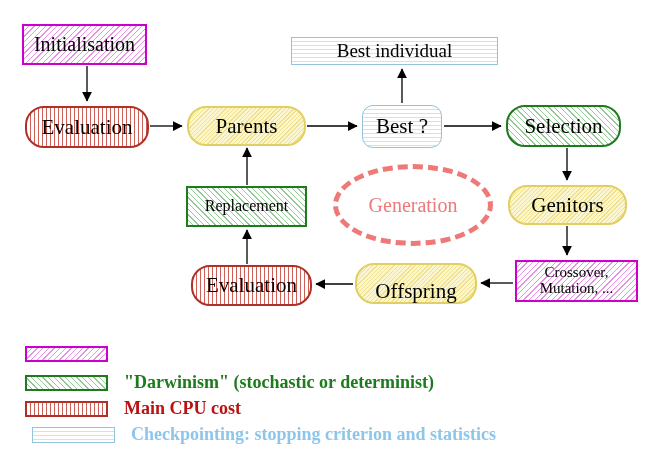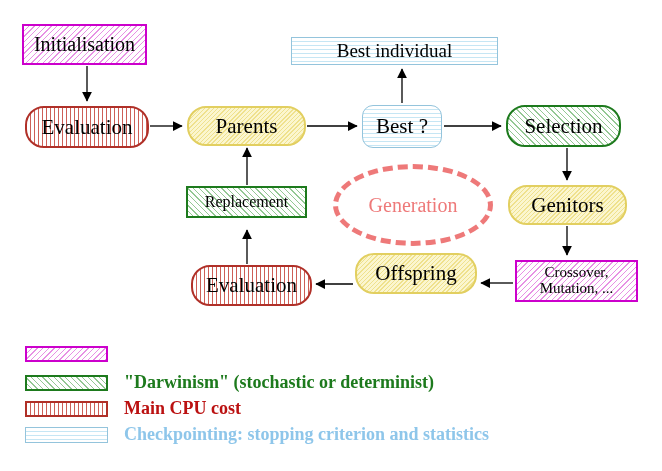--- a/index.html
+++ b/index.html
@@ -94,29 +94,29 @@
 
 <div class="node ellipse-yellow f21" style="left:508px;top:185px;width:119px;height:40px;">
   <span>Genitors</span>
 </div>
 
 <div class="node hatch-magenta f15" style="left:515px;top:260px;width:123px;height:42px;flex-direction:column;">
   <span>Crossover,</span>
   <span>Mutation, ...</span>
 </div>
 
-<div class="node ellipse-yellow f21" style="left:355px;top:253px;width:122px;height:41px;">
+<div class="node ellipse-yellow f21" style="left:355px;top:263px;width:122px;height:41px;align-items:flex-end;">
   <span>Offspring</span>
 </div>
 
 <div class="node stripes-red f21" style="left:191px;top:265px;width:121px;height:41px;">
   <span>Evaluation</span>
 </div>
 
-<div class="node hatch-green f16" style="left:186px;top:186px;width:121px;height:32px;">
+<div class="node hatch-green f16" style="left:186px;top:186px;width:121px;height:41px;">
   <span>Replacement</span>
 </div>
 
 <div class="node generation f20" style="left:333px;top:164px;width:160px;height:82px;">
   <span>Generation</span>
 </div>
 
 <div class="legend-row" style="left:25px;top:346px;">
   <div class="swatch hatch-magenta"></div>
 </div>
@@ -124,16 +124,16 @@
 <div class="legend-row" style="left:25px;top:372px;">
   <div class="swatch hatch-green"></div>
   <div class="legend-text" style="color:#1d7a1d;">"Darwinism" (stochastic or determinist)</div>
 </div>
 
 <div class="legend-row" style="left:25px;top:398px;">
   <div class="swatch stripes-red"></div>
   <div class="legend-text" style="color:#bb1111;">Main CPU cost</div>
 </div>
 
-<div class="legend-row" style="left:25px;top:424px;">
+<div class="legend-row" style="left:32px;top:424px;">
   <div class="swatch stripes-cyan"></div>
   <div class="legend-text" style="color:#8ec6ea;">Checkpointing: stopping criterion and statistics</div>
 </div>
 
 </body></html>

